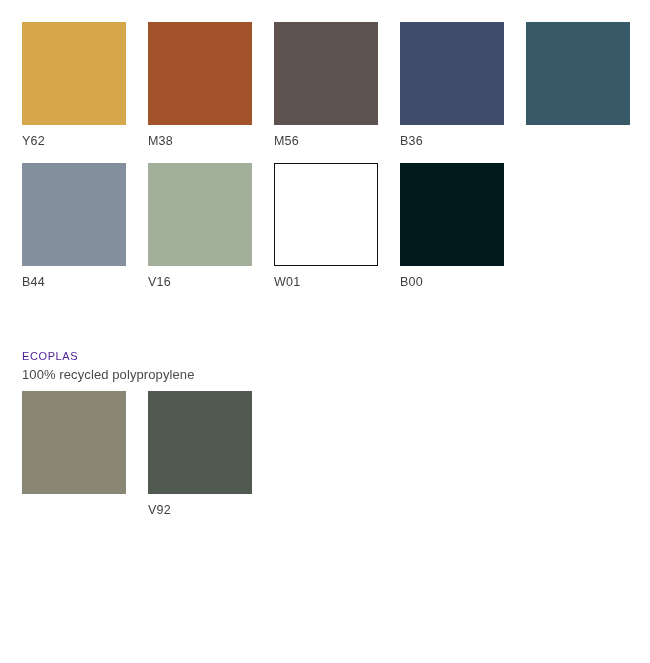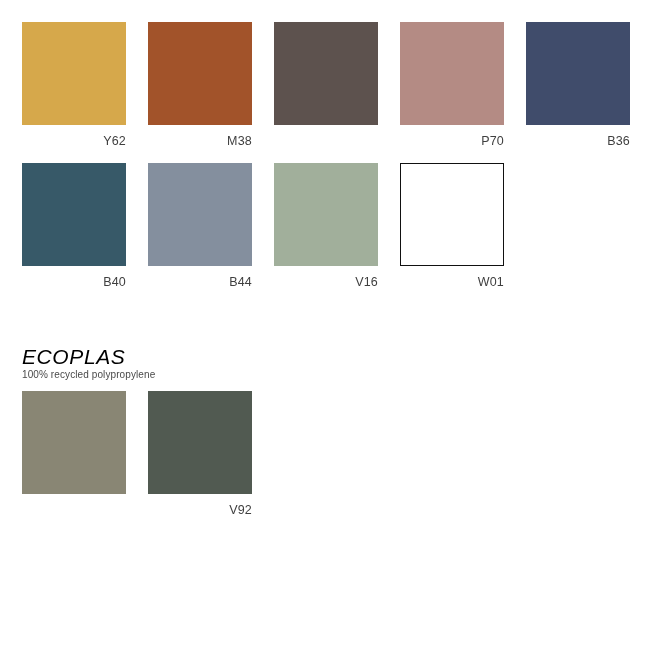--- a/index.html
+++ b/index.html
@@ -37,48 +37,47 @@
     height: 103px;
     box-sizing: border-box;
     display: block;
   }
   .swatch-chip.bordered {
     border: 1px solid #111111;
   }
   .swatch-label {
     display: block;
     width: 104px;
-    text-align: right;
+    text-align: left;
     font-size: 12.5px;
     line-height: 13px;
     padding-top: 10px;
     color: #3f3f3f;
     letter-spacing: 0.2px;
     white-space: nowrap;
   }
   .section {
     margin-top: 0;
   }
   .section-gap {
     height: 43px;
   }
   .section-head {
     padding-bottom: 9px;
   }
   .section-title {
     display: block;
-    font-size: 21px;
+    font-size: 11px;
     line-height: 19px;
-    color: #000000;
+    color: #4c1d95;
     letter-spacing: 0.6px;
-    font-style: italic;
   }
   .section-sub {
     display: block;
-    font-size: 10px;
+    font-size: 13px;
     line-height: 14px;
     color: #4a4a4a;
     padding-top: 2px;
     letter-spacing: 0.1px;
   }
 </style>
 </head>
 <body>
 
 <div class="sheet">
@@ -88,44 +87,44 @@
         <div class="swatch-cell">
           <div class="swatch-chip" style="background-color: rgb(214, 168, 75);"></div>
           <span class="swatch-label">Y62</span>
         </div>
         <div class="swatch-cell">
           <div class="swatch-chip" style="background-color: rgb(162, 83, 42);"></div>
           <span class="swatch-label">M38</span>
         </div>
         <div class="swatch-cell">
           <div class="swatch-chip" style="background-color: rgb(93, 82, 78);"></div>
-        </div>
-        <div class="swatch-cell">
-          <div class="swatch-chip" style="background-color: rgb(180, 139, 132);"></div>
-          <span class="swatch-label">P70</span>
+          <span class="swatch-label">M56</span>
         </div>
         <div class="swatch-cell">
           <div class="swatch-chip" style="background-color: rgb(64, 76, 107);"></div>
           <span class="swatch-label">B36</span>
         </div>
         <div class="swatch-cell">
           <div class="swatch-chip" style="background-color: rgb(55, 89, 104);"></div>
-          <span class="swatch-label">B40</span>
         </div>
         <div class="swatch-cell">
           <div class="swatch-chip" style="background-color: rgb(132, 143, 158);"></div>
           <span class="swatch-label">B44</span>
         </div>
         <div class="swatch-cell">
           <div class="swatch-chip" style="background-color: rgb(161, 175, 155);"></div>
           <span class="swatch-label">V16</span>
         </div>
         <div class="swatch-cell">
           <div class="swatch-chip bordered" style="background-color: rgb(255, 255, 255);"></div>
           <span class="swatch-label">W01</span>
+        </div>
+        <div class="swatch-cell">
+          <div class="swatch-chip" style="background-color: rgb(1, 26, 30);"></div>
+          <span class="swatch-label">B00</span>
         </div>
       </div>
   </div>
 
   <div class="section-gap"></div>
 
   <div class="section">
     <div class="section-head">
       <span class="section-title">ECOPLAS</span>
       <span class="section-sub">100% recycled polypropylene</span>

